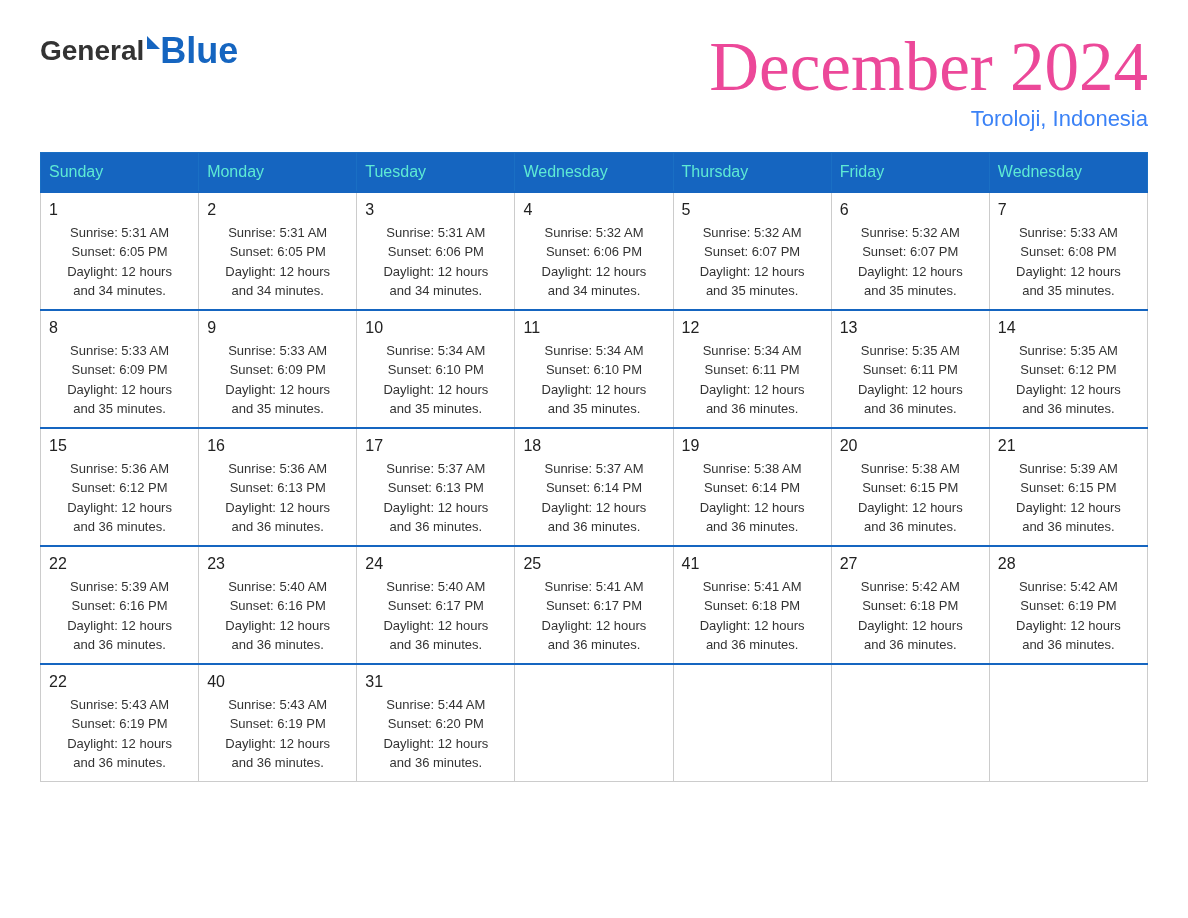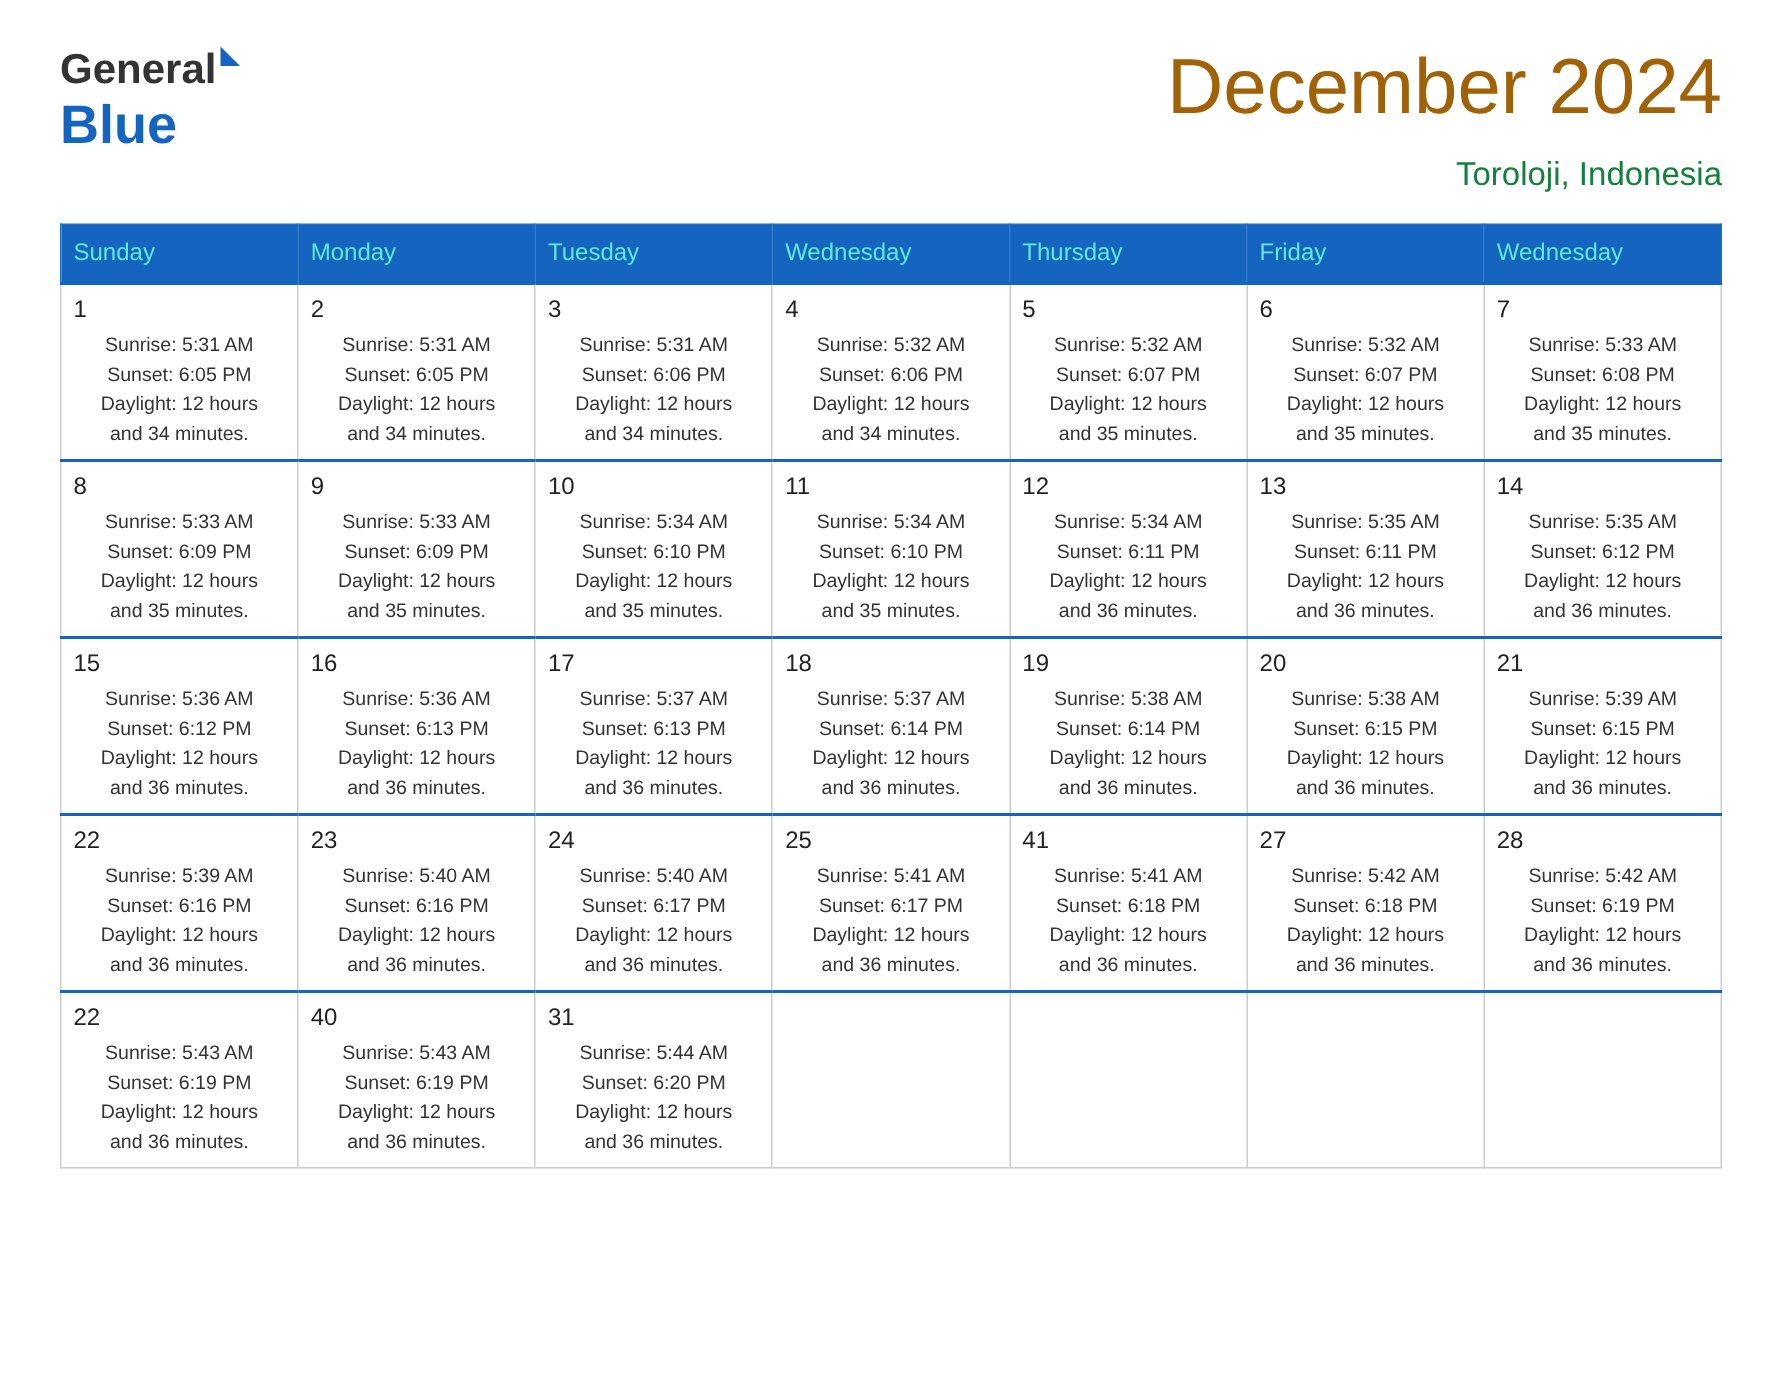--- a/index.html
+++ b/index.html
@@ -11,39 +11,41 @@
       min-height: 918px;
     }
     .header {
       display: flex;
       justify-content: space-between;
       align-items: flex-start;
       margin-bottom: 20px;
     }
     .logo-wrapper {
       display: flex;
-      flex-direction: column;
+      flex-direction: row;
+      align-items: center;
     }
     .logo-line1 {
       display: flex;
       align-items: center;
     }
     .title-section {
       text-align: right;
     }
     .month-title {
-      font-size: 52px;
+      font-size: 69px;
       font-weight: normal;
-      color: #a16207;
+      color: #ec4899;
       line-height: 1.1;
+      font-family: Liberation Serif, serif;
     }
     .location {
       font-size: 22px;
-      color: #15803d;
-      margin-top: 16px;
+      color: #3b82f6;
+      margin-top: 0;
     }
     .calendar {
       width: 100%;
       border-collapse: collapse;
       border: 1px solid #aaa;
     }
     .calendar th {
       background-color: #1565c0;
       color: #5eead4;
       font-size: 16px;

